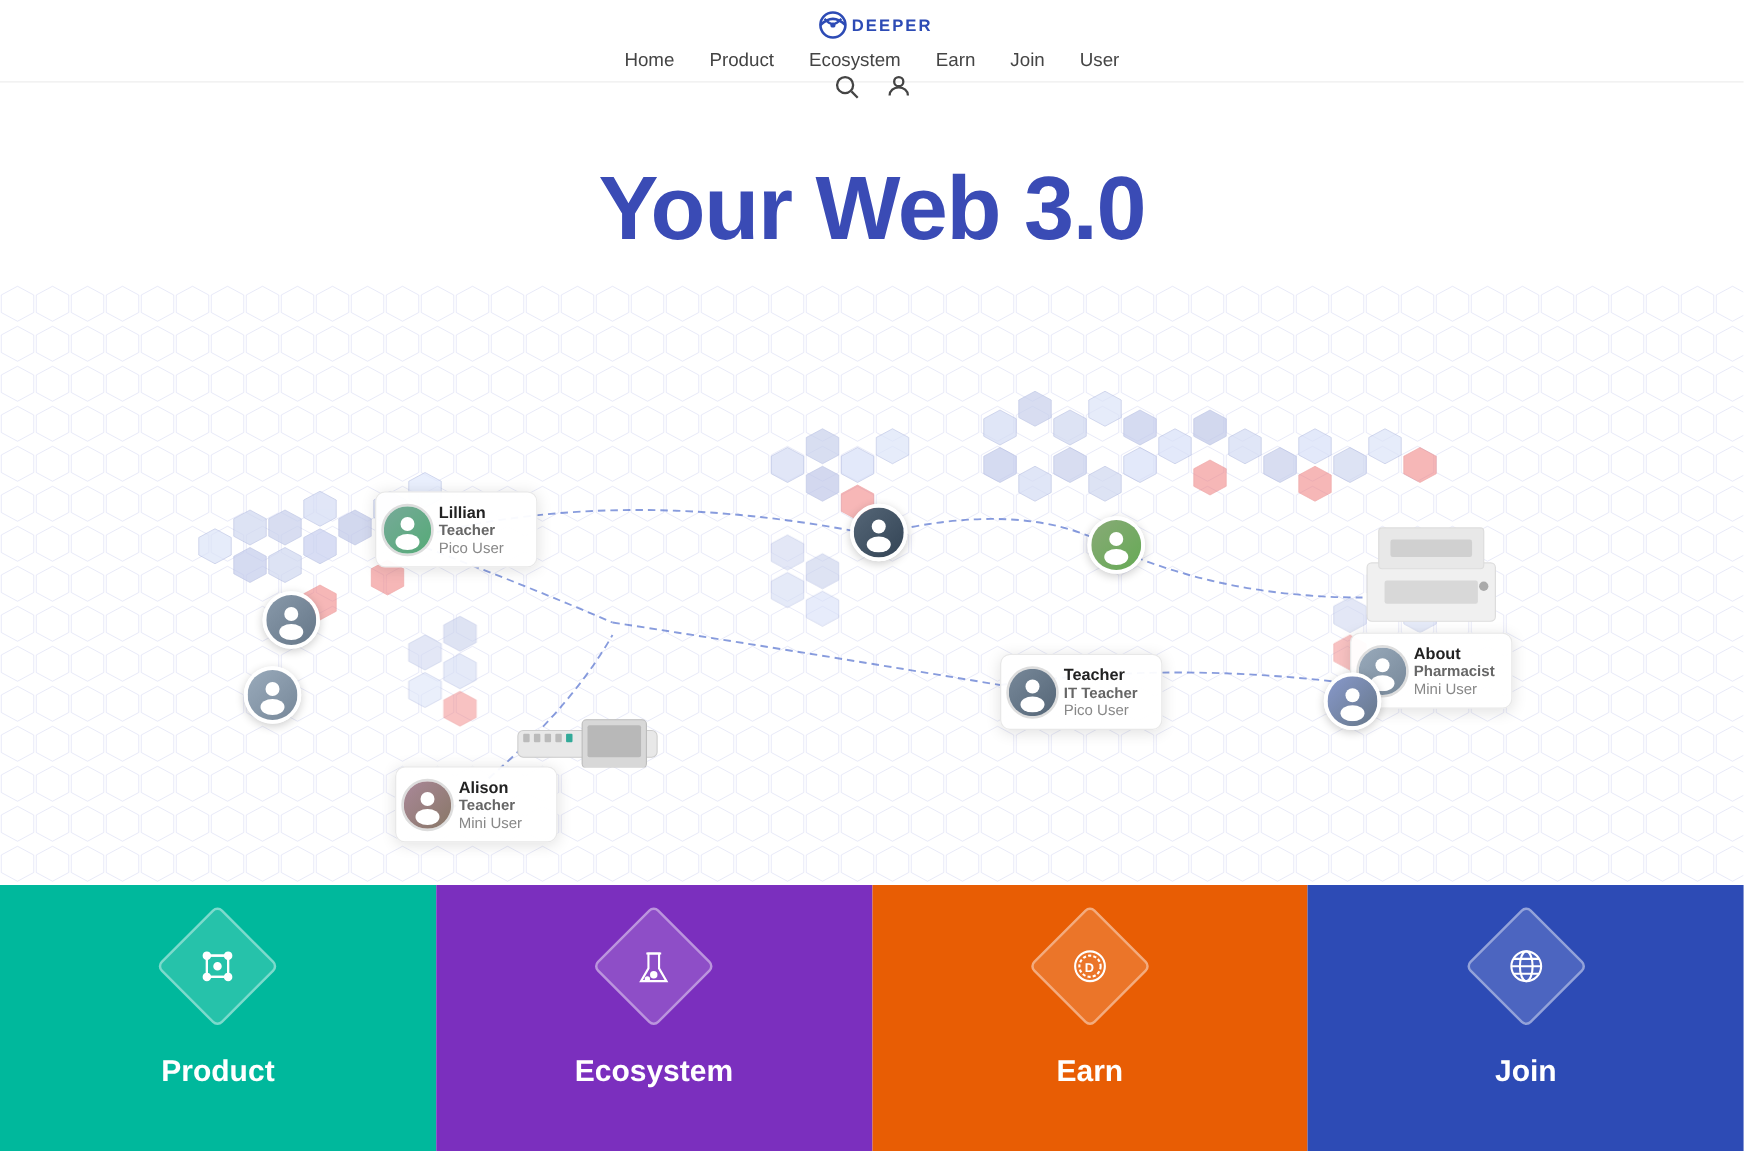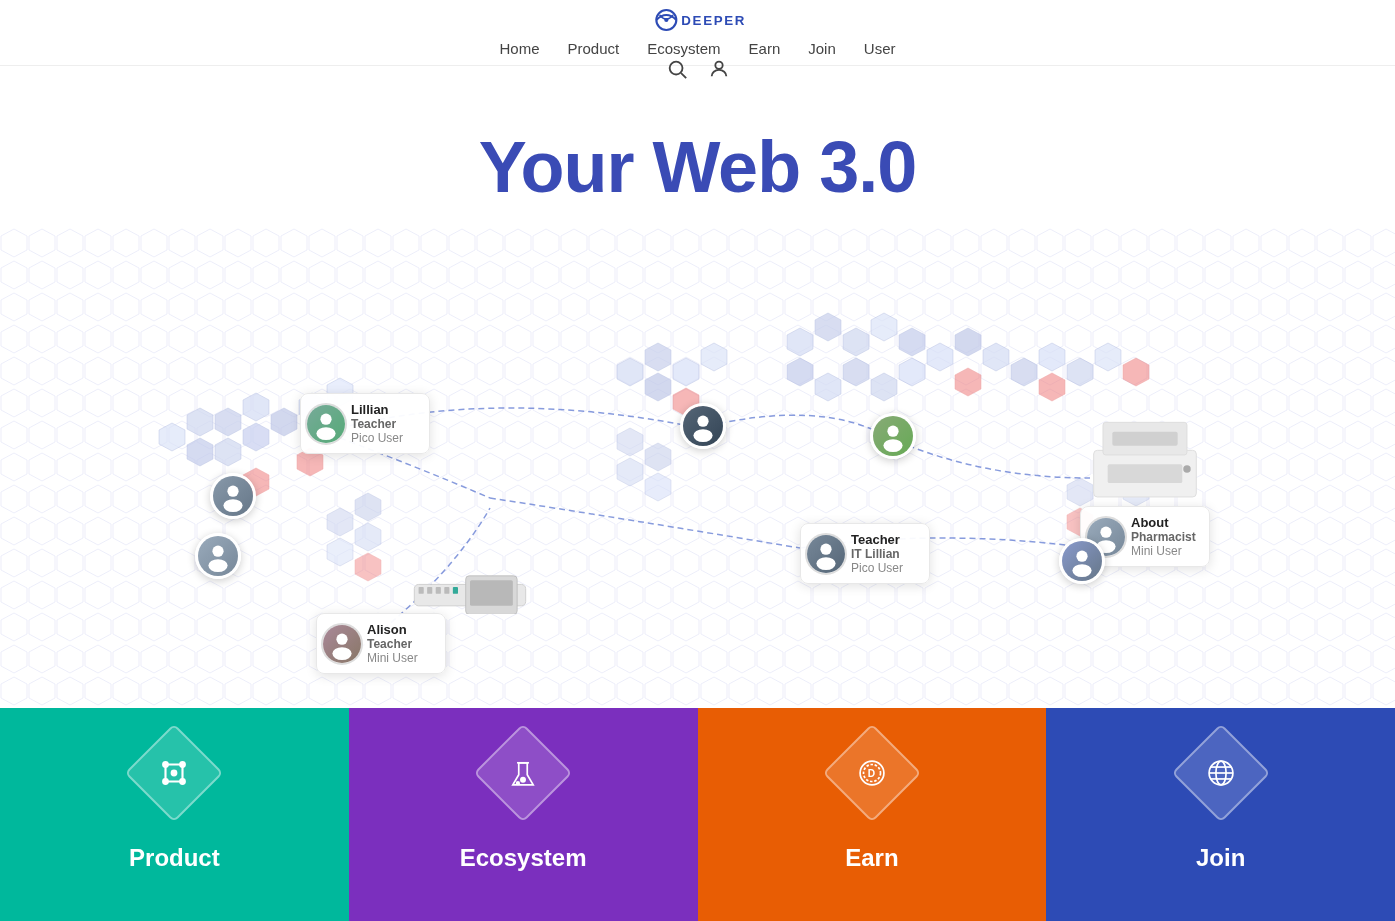--- a/index.html
+++ b/index.html
@@ -324,21 +324,21 @@
   <div class="user-card" style="left: 800px; top: 295px;">
     <div class="user-avatar">
       <div class="avatar-face" style="background: linear-gradient(135deg,#789,#567);">
         <svg width="32" height="32" viewBox="0 0 40 40" fill="white">
           <circle cx="20" cy="14" r="7"></circle>
           <ellipse cx="20" cy="32" rx="12" ry="8"></ellipse>
         </svg>
       </div>
     </div>
     <div class="user-name">Teacher</div>
-    <div class="user-role">IT Lillian</div>
+    <div class="user-role">IT Teacher</div>
     <div class="user-type">Pico User</div>
   </div>
 
   <div class="user-card" style="left: 1080px; top: 278px;">
     <div class="user-avatar">
       <div class="avatar-face" style="background: linear-gradient(135deg,#9ab,#789);">
         <svg width="32" height="32" viewBox="0 0 40 40" fill="white">
           <circle cx="20" cy="14" r="7"></circle>
           <ellipse cx="20" cy="32" rx="12" ry="8"></ellipse>
         </svg>

